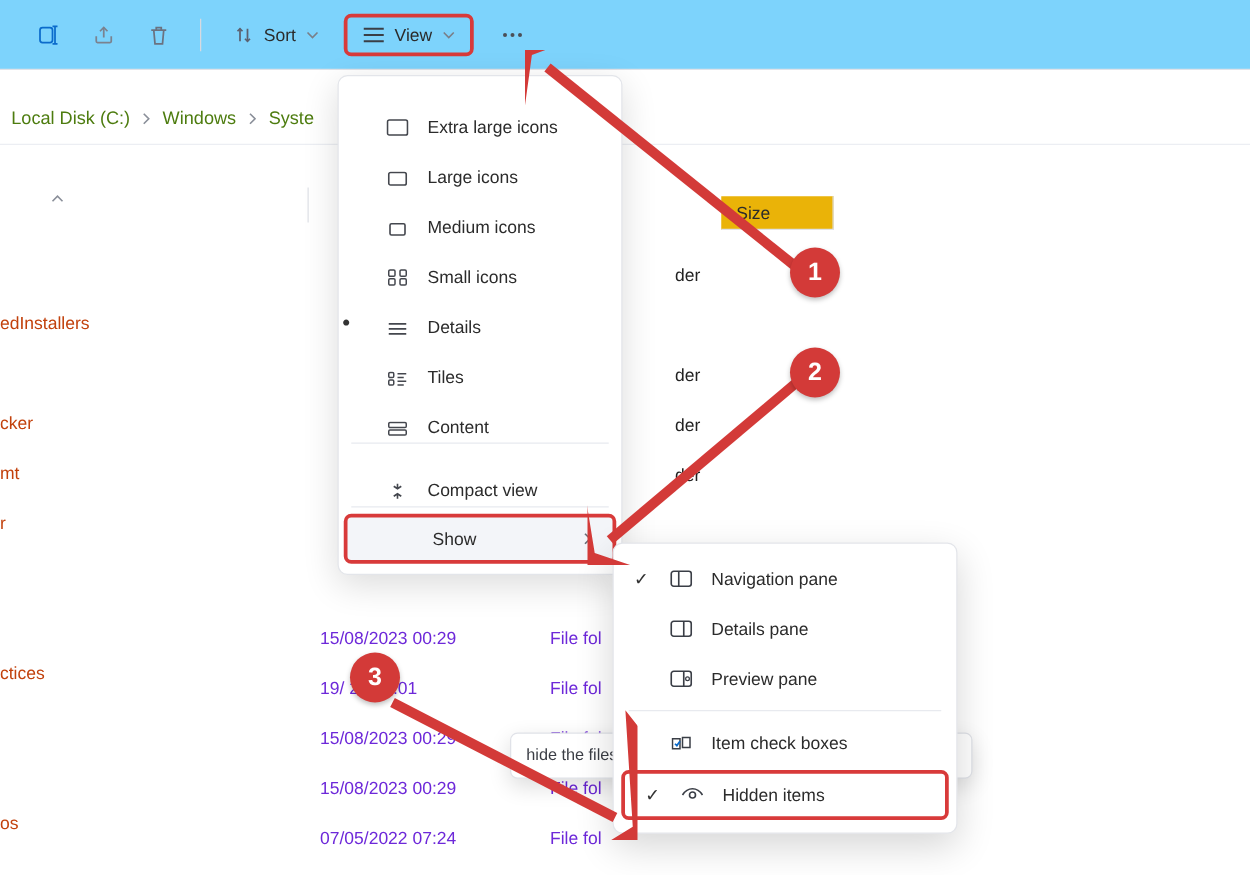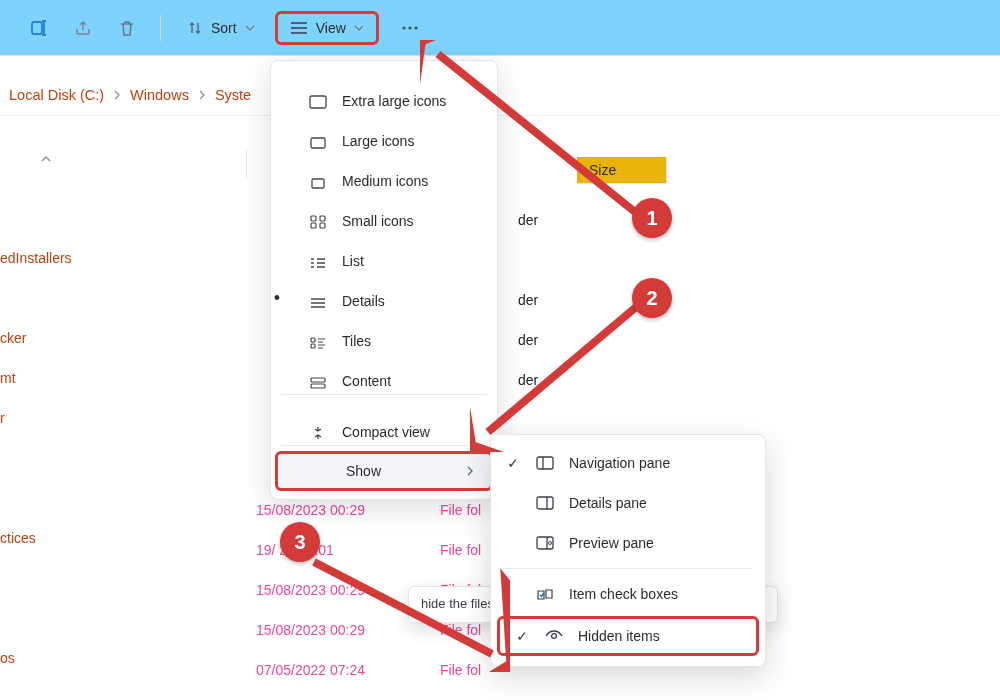--- a/index.html
+++ b/index.html
@@ -44,40 +44,40 @@
     border-radius: 6px;
     padding: 0 12px;
   }
   .more-btn { margin-left: 4px; }
 
   
   .breadcrumb {
     display: flex; align-items: center;
     padding: 12px 8px 12px 6px;
     font-size: 14.5px;
-    color: #c2410c;
+    color: #4d7c0f;
     border-bottom: 1px solid #eceef3;
     height: 42px;
     margin-top: 18px;
   }
   .crumb { padding: 0 3px; }
   .crumb-sep { color: #8a8f99; padding: 0 6px; font-size: 12px; }
 
   
   .bgrows { position: absolute; left: 0; top: 150px; }
   .bgrow {
     height: 40px; display: flex; align-items: center;
     padding-left: 0; color: #c2410c; font-size: 14px;
   }
   .bgrow span:first-child { width: 100px; overflow: hidden; white-space: nowrap; }
 
   
   .datecol {
     position: absolute; left: 256px; top: 490px;
-    font-size: 14px; color: #ec4899;
+    font-size: 14px; color: #6d28d9;
   }
   .datecol .row { height: 40px; display: flex; align-items: center; gap: 44px; }
   .datecol .date { width: 140px; }
   .datecol .type { width: 80px; overflow: hidden; white-space: nowrap; }
 
   
   .sortchev {
     position: absolute; left: 40px; top: 155px;
     color: #8a8f99;
   }
@@ -295,21 +295,21 @@
       <span>r</span>
     </div>
   <div class="bgrow" style="margin-top:80px">
       <span>ctices</span>
     </div>
   <div class="bgrow" style="margin-top:80px">
       <span>os</span>
     </div>
 </div>
 
-<div style="position:absolute; left:480px; top:200px;padding-left:38px;">
+<div style="position:absolute; left:502px; top:200px;padding-left:38px;">
   <div style="height:40px; display:flex; align-items:center;">
       <span>der</span>
     </div>
   <div style="height:40px; margin-top:40px; display:flex; align-items:center;">
       <span>der</span>
     </div>
   <div style="height:40px; display:flex; align-items:center;">
       <span>der</span>
     </div>
   <div style="height:40px; display:flex; align-items:center;">
@@ -368,28 +368,20 @@
   <div class="dd-item indent">
     <span class="ic">
         <svg width="16" height="14" viewBox="0 0 16 14">
           <rect x="1" y="1" width="5" height="5" rx="1" fill="none" stroke="#44474e" stroke-width="1.2"></rect>
           <rect x="10" y="1" width="5" height="5" rx="1" fill="none" stroke="#44474e" stroke-width="1.2"></rect>
           <rect x="1" y="8" width="5" height="5" rx="1" fill="none" stroke="#44474e" stroke-width="1.2"></rect>
           <rect x="10" y="8" width="5" height="5" rx="1" fill="none" stroke="#44474e" stroke-width="1.2"></rect>
         </svg>
       </span>
     <span>Small icons</span>
-  </div>
-  <div class="dd-item indent">
-    <span class="ic">
-        <svg width="16" height="12" viewBox="0 0 16 12">
-          <path d="M1 2h3M1 6h3M1 10h3M7 2h8M7 6h8M7 10h8" stroke="#44474e" stroke-width="1.3"></path>
-        </svg>
-      </span>
-    <span>List</span>
   </div>
   <div class="dd-item indent">
     <span class="bullet">•</span>
     <span class="ic">
         <svg width="16" height="12" viewBox="0 0 16 12">
           <path d="M1 2h14M1 6h14M1 10h14" stroke="#44474e" stroke-width="1.4"></path>
         </svg>
       </span>
     <span>Details</span>
   </div>

